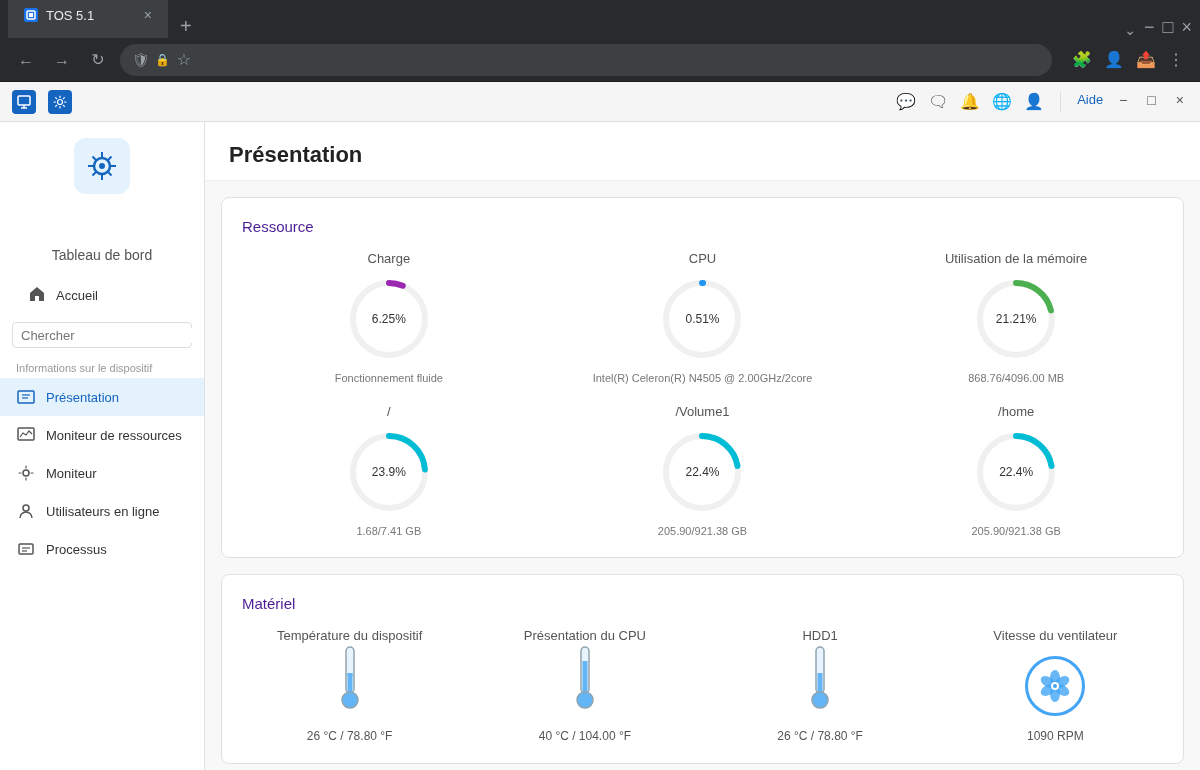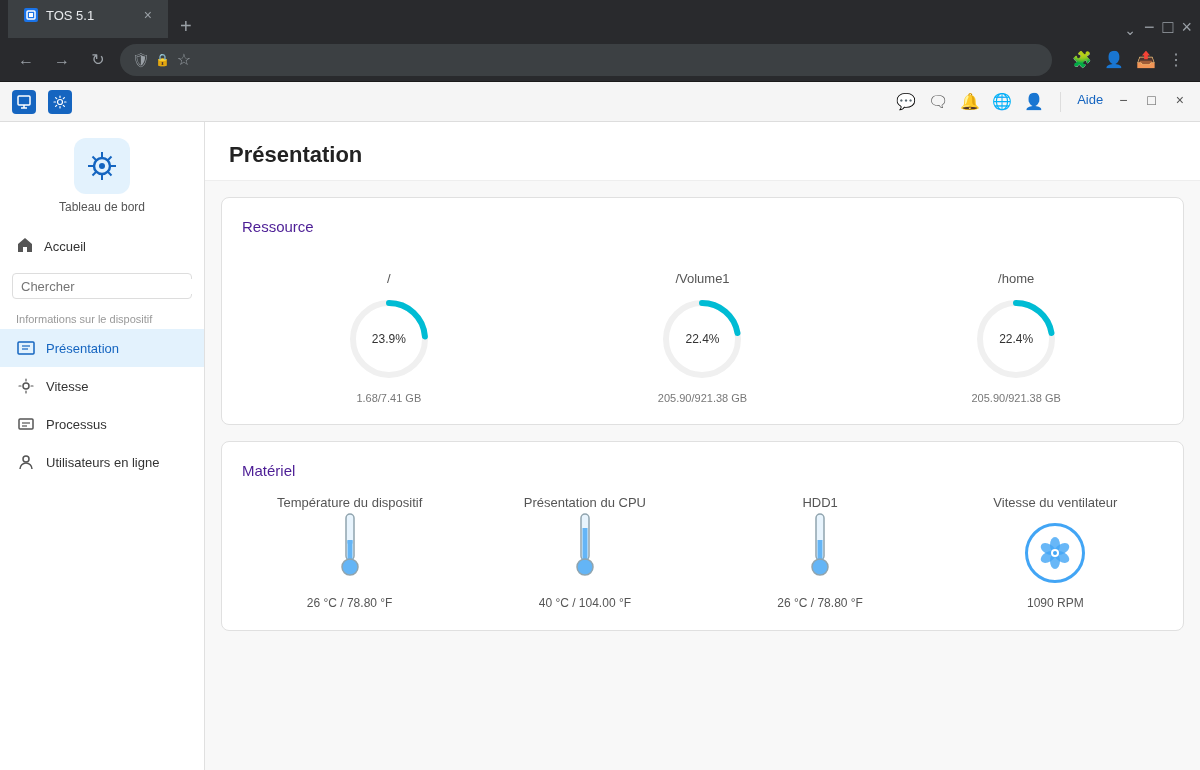--- a/index.html
+++ b/index.html
@@ -30,25 +30,25 @@
     .aide-link { color: #1565c0; font-size: 13px; cursor: pointer; }
     .win-btn { color: #555; font-size: 14px; cursor: pointer; padding: 0 4px; }
 
     
     .app-container { display: flex; flex: 1; overflow: hidden; background: #fff; }
 
     
     .sidebar { width: 205px; background: #fff; border-right: 1px solid #e0e0e0; display: flex; flex-direction: column; overflow-y: auto; flex-shrink: 0; }
     .sidebar-logo { display: flex; flex-direction: column; align-items: center; padding: 16px 8px 12px; }
     .logo-icon { width: 56px; height: 56px; background: #e3f2fd; border-radius: 12px; display: flex; align-items: center; justify-content: center; margin-bottom: 6px; }
-    .logo-title { font-size: 12px; color: #555; text-align: center; }
+    .logo-title { font-size: 14px; color: #555; text-align: center; margin-top: 47px; }
     .sidebar-item { display: flex; align-items: center; gap: 10px; padding: 9px 16px; cursor: pointer; color: #333; font-size: 13px; }
     .sidebar-item.active { background: #e3f2fd; color: #1565c0; }
     .sidebar-item .item-icon { width: 20px; height: 20px; display: flex; align-items: center; justify-content: center; flex-shrink: 0; }
-    .sidebar-home { padding: 10px 16px; display: flex; align-items: center; gap: 10px; cursor: pointer; color: #333; font-size: 13px; }
+    .sidebar-home { padding: 10px 16px; display: flex; align-items: center; gap: 10px; cursor: pointer; color: #333; font-size: 13px; margin-left: 12px; }
     .search-container { padding: 6px 12px; }
     .search-box { display: flex; align-items: center; border: 1px solid #ddd; border-radius: 4px; padding: 4px 8px; gap: 6px; background: #fff; }
     .search-input { border: none; outline: none; flex: 1; font-size: 13px; color: #6d28d9; }
     .sidebar-section-title { font-size: 11px; color: #999; padding: 8px 16px 4px; }
 
     
     .main-content { flex: 1; overflow-y: auto; background: #f8f8f8; padding: 0; }
     .page-header { padding: 20px 24px 12px; background: #fff; border-bottom: 1px solid #eee; }
     .page-title { font-size: 22px; font-weight: 600; color: #222; }
 
@@ -188,69 +188,111 @@
         <div class="item-icon">
           <svg width="18" height="18" viewBox="0 0 18 18">
             <rect x="1" y="3" width="16" height="12" rx="1" fill="none" stroke="#1565c0" stroke-width="1.5"></rect>
             <line x1="5" y1="7" x2="13" y2="7" stroke="#1565c0" stroke-width="1.2"></line>
             <line x1="5" y1="10" x2="11" y2="10" stroke="#1565c0" stroke-width="1.2"></line>
           </svg>
         </div>
         <span>Présentation</span>
       </div>
 
+      <div class="sidebar-item">
+        <div class="item-icon">
+          <svg width="18" height="18" viewBox="0 0 18 18">
+            <rect x="1" y="2" width="16" height="12" rx="1" fill="none" stroke="#555" stroke-width="1.5"></rect>
+            <polyline points="3,11 6,7 9,9 12,5 15,8" fill="none" stroke="#555" stroke-width="1.2"></polyline>
+          </svg>
+        </div>
+        <span>Moniteur de ressources</span>
+      </div>
 
       <div class="sidebar-item">
         <div class="item-icon">
           <svg width="18" height="18" viewBox="0 0 18 18">
             <circle cx="9" cy="9" r="3" fill="none" stroke="#555" stroke-width="1.5"></circle>
             <path d="M9 2v2M9 14v2M2 9h2M14 9h2" stroke="#555" stroke-width="1.2" stroke-linecap="round"></path>
           </svg>
         </div>
-        <span>Vitesse</span>
+        <span>Moniteur</span>
+      </div>
+
+      <div class="sidebar-item">
+        <div class="item-icon">
+          <svg width="18" height="18" viewBox="0 0 18 18">
+            <circle cx="9" cy="6" r="3" fill="none" stroke="#555" stroke-width="1.5"></circle>
+            <path d="M3 16c0-3.3 2.7-6 6-6s6 2.7 6 6" fill="none" stroke="#555" stroke-width="1.5"></path>
+          </svg>
+        </div>
+        <span>Utilisateurs en ligne</span>
       </div>
 
       <div class="sidebar-item">
         <div class="item-icon">
           <svg width="18" height="18" viewBox="0 0 18 18">
             <rect x="2" y="4" width="14" height="10" rx="1" fill="none" stroke="#555" stroke-width="1.5"></rect>
             <line x1="5" y1="8" x2="13" y2="8" stroke="#555" stroke-width="1.2"></line>
             <line x1="5" y1="11" x2="10" y2="11" stroke="#555" stroke-width="1.2"></line>
           </svg>
         </div>
         <span>Processus</span>
       </div>
 
-      <div class="sidebar-item">
-        <div class="item-icon">
-          <svg width="18" height="18" viewBox="0 0 18 18">
-            <circle cx="9" cy="6" r="3" fill="none" stroke="#555" stroke-width="1.5"></circle>
-            <path d="M3 16c0-3.3 2.7-6 6-6s6 2.7 6 6" fill="none" stroke="#555" stroke-width="1.5"></path>
-          </svg>
-        </div>
-        <span>Utilisateurs en ligne</span>
-      </div>
-
 
     </div>
 
     <div class="main-content">
       <div class="page-header">
         <h1 class="page-title">Présentation</h1>
       </div>
 
       <div class="content-area">
 
         <div class="card">
           <div class="card-title">Ressource</div>
 
           <div class="resource-grid">
 
-
-
+            <div class="resource-item">
+              <span class="resource-label">Charge</span>
+              <div class="gauge-container">
+                <svg class="gauge-svg" viewBox="0 0 90 90">
+                  <circle class="gauge-bg" cx="45" cy="45" r="36"></circle>
+                  <circle class="gauge-fill" cx="45" cy="45" r="36" stroke="#9c27b0" stroke-dasharray="14.1 212.2" stroke-dashoffset="0"></circle>
+                </svg>
+                <span class="gauge-text">6.25%</span>
+              </div>
+              <span class="resource-sublabel">Fonctionnement fluide</span>
+            </div>
+
+            <div class="resource-item">
+              <span class="resource-label">CPU</span>
+              <div class="gauge-container">
+                <svg class="gauge-svg" viewBox="0 0 90 90">
+                  <circle class="gauge-bg" cx="45" cy="45" r="36"></circle>
+                  <circle class="gauge-fill" cx="45" cy="45" r="36" stroke="#2196f3" stroke-dasharray="1.1 225.2" stroke-dashoffset="0"></circle>
+                </svg>
+                <span class="gauge-text">0.51%</span>
+              </div>
+              <span class="resource-sublabel">Intel(R) Celeron(R) N4505 @ 2.00GHz/2core</span>
+            </div>
+
+            <div class="resource-item">
+              <span class="resource-label">Utilisation de la mémoire</span>
+              <div class="gauge-container">
+                <svg class="gauge-svg" viewBox="0 0 90 90">
+                  <circle class="gauge-bg" cx="45" cy="45" r="36"></circle>
+                  <circle class="gauge-fill" cx="45" cy="45" r="36" stroke="#4caf50" stroke-dasharray="47.7 178.6" stroke-dashoffset="0"></circle>
+                </svg>
+                <span class="gauge-text">21.21%</span>
+              </div>
+              <span class="resource-sublabel">868.76/4096.00 MB</span>
+            </div>
           </div>
 
           <div style="height:20px;"></div>
 
           <div class="resource-grid">
 
             <div class="resource-item">
               <span class="resource-label">/</span>
               <div class="gauge-container">
                 <svg class="gauge-svg" viewBox="0 0 90 90">

